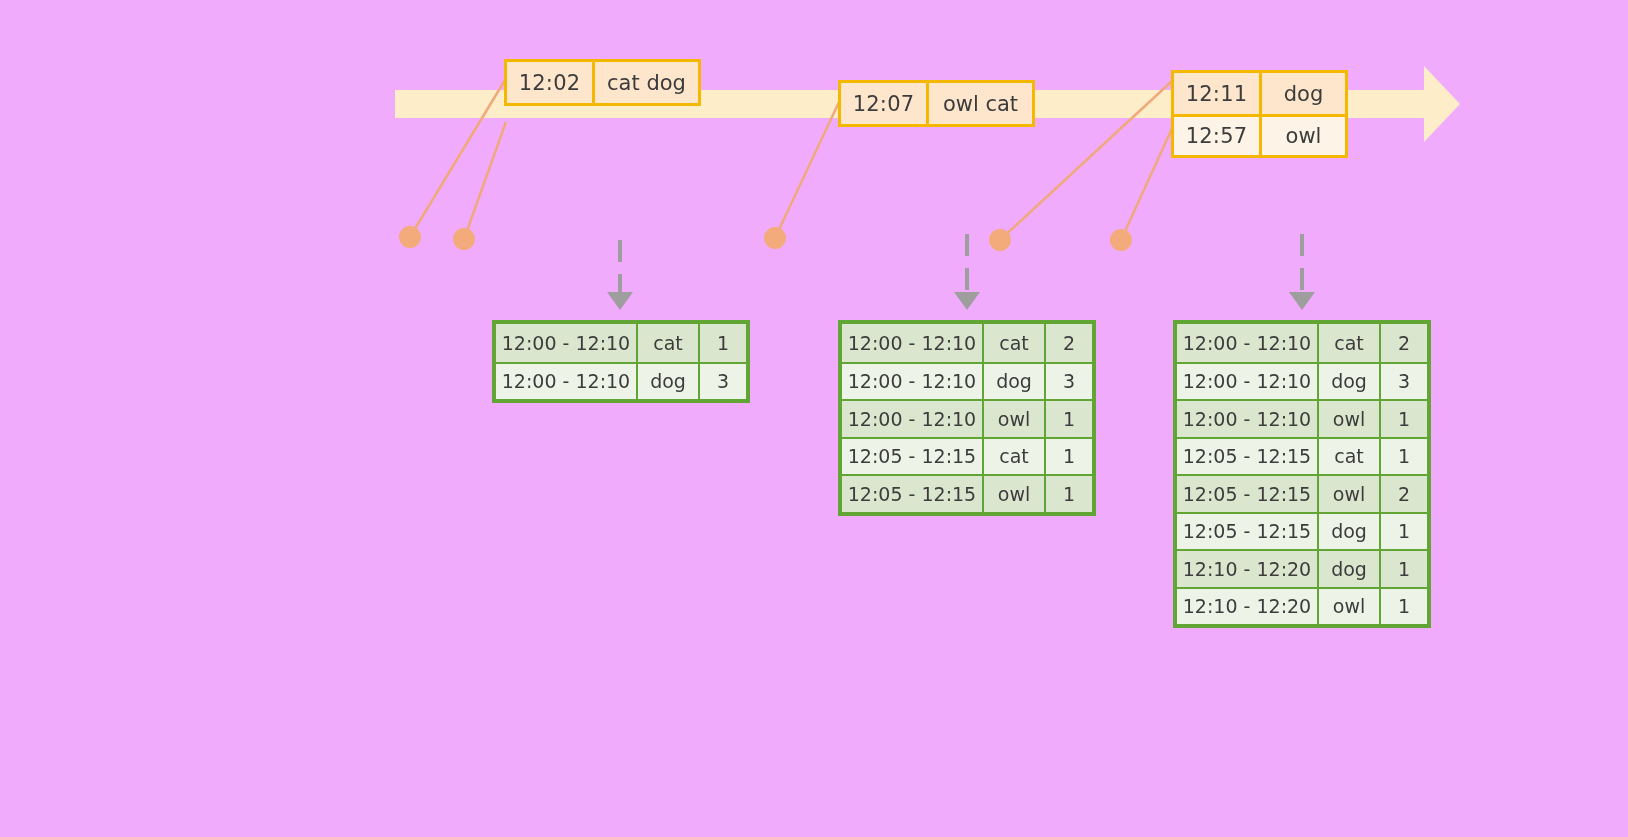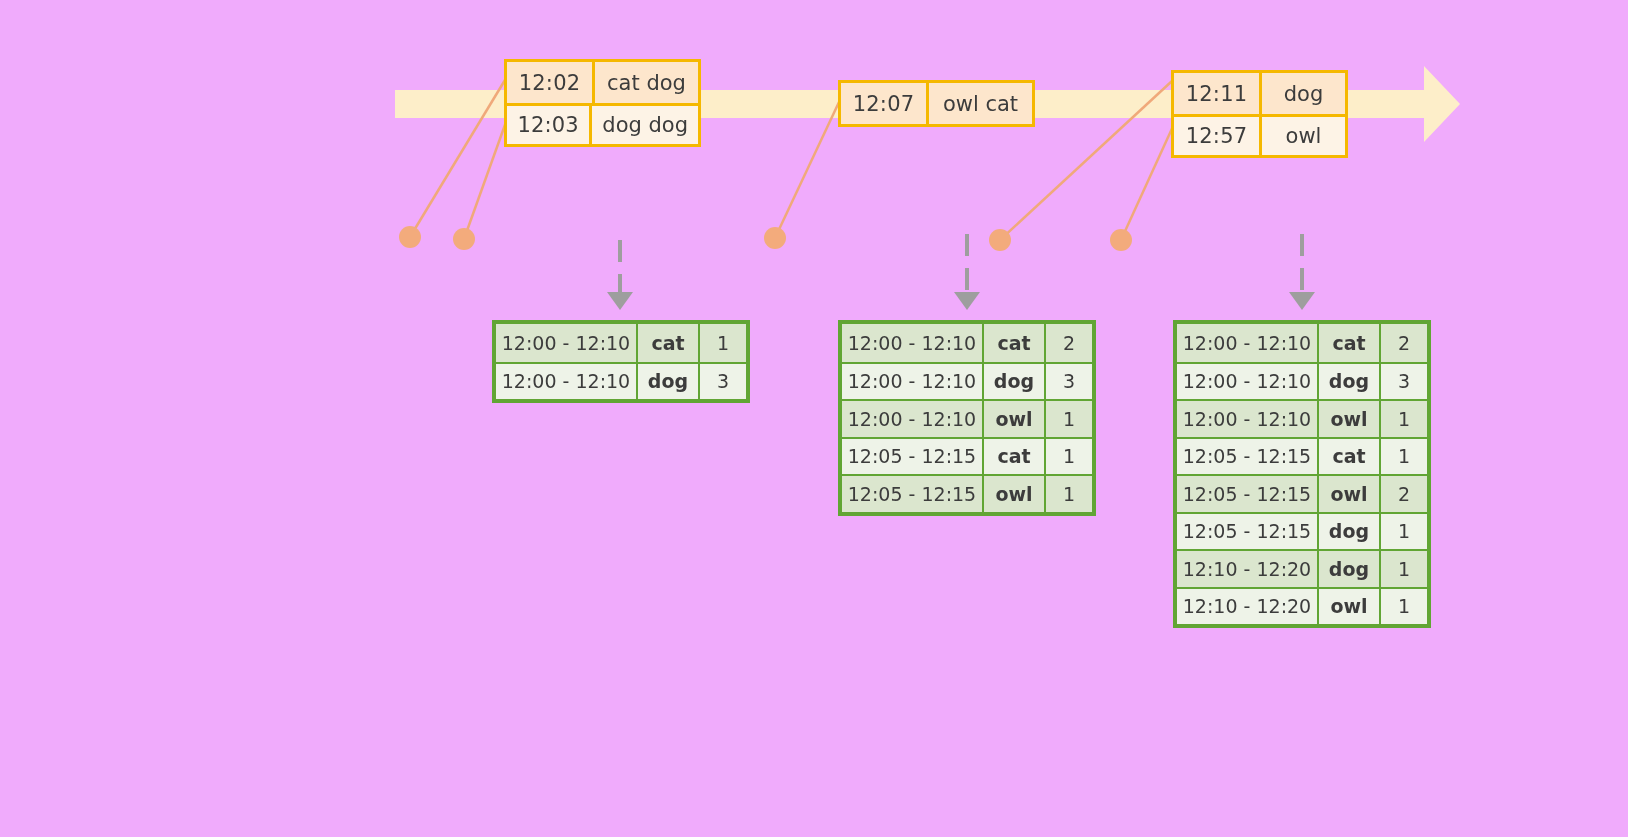--- a/index.html
+++ b/index.html
@@ -100,21 +100,20 @@
   }
   .res-key {
     width: 62px;
     box-sizing: border-box;
     border-right: 2px solid #61a534;
     display: flex;
     align-items: center;
     justify-content: center;
     font-size: 19px;
     color: #3c3c3c;
-    font-weight: bold;
   }
   .res-cnt {
     flex: 1;
     display: flex;
     align-items: center;
     justify-content: center;
     font-size: 19px;
     color: #3c3c3c;
   }
 </style>
@@ -150,24 +149,20 @@
         <path d="M 1289 292 L 1315 292 L 1302 310 Z" fill="#9e9e9e"></path>
       </g>
   </svg>
 
   <div id="events-layer">
       <div class="event-box" style="left: 504px; top: 59px; width: 197px;">
         <div class="event-row alt">
           <div class="event-time">12:02</div>
           <div class="event-words">cat dog</div>
         </div>
-        <div class="event-row plain">
-          <div class="event-time">12:03</div>
-          <div class="event-words">dog dog</div>
-        </div>
       </div>
       <div class="event-box" style="left: 838px; top: 80px; width: 197px;">
         <div class="event-row alt">
           <div class="event-time">12:07</div>
           <div class="event-words">owl cat</div>
         </div>
       </div>
       <div class="event-box" style="left: 1171px; top: 70px; width: 177px;">
         <div class="event-row alt">
           <div class="event-time">12:11</div>

